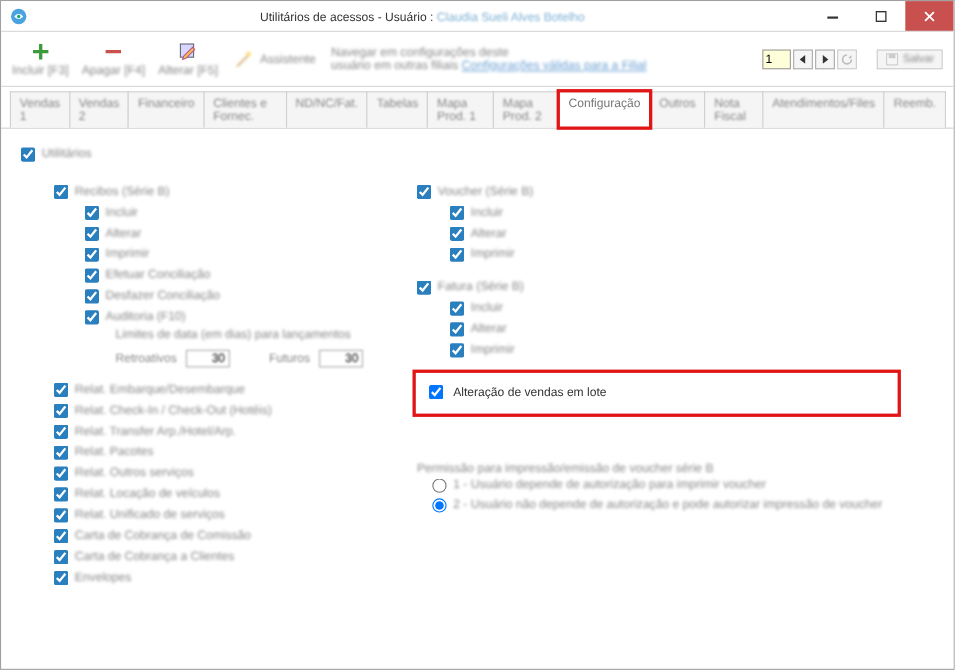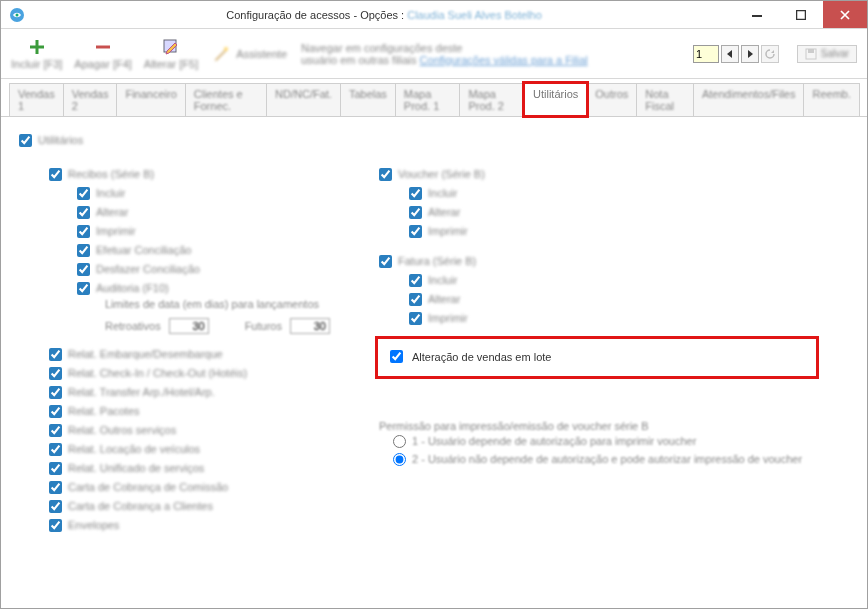--- a/index.html
+++ b/index.html
@@ -64,21 +64,21 @@
 
   <div class="titlebar">
     <span class="logo">
       <svg viewBox="0 0 16 16">
           <circle cx="8" cy="8" r="7" fill="#4aa3e0"></circle>
           <path d="M4 8c2-3 6-3 8 0-2 3-6 3-8 0z" fill="#fff"></path>
           <circle cx="8" cy="8" r="1.5" fill="#1a7"></circle>
         </svg>
     </span>
     <div class="title">
-      <span>Configuração de acessos - Opções : </span><span class="user">Claudia Sueli  Alves Botelho</span>
+      <span>Utilitários de acessos - Usuário : </span><span class="user">Claudia Sueli  Alves Botelho</span>
     </div>
     <div class="winbtns">
       <div class="winbtn">
           <svg width="10" height="10">
             <rect y="5" width="10" height="2" fill="#333"></rect>
           </svg>
         </div>
       <div class="winbtn">
           <svg width="10" height="10">
             <rect x="0.5" y="0.5" width="9" height="9" fill="none" stroke="#333" stroke-width="1.5"></rect>
@@ -168,21 +168,21 @@
 
   <div class="tabs">
     <div class="tab"><span class="blurred">Vendas 1</span></div>
     <div class="tab"><span class="blurred">Vendas 2</span></div>
     <div class="tab"><span class="blurred">Financeiro</span></div>
     <div class="tab"><span class="blurred">Clientes e Fornec.</span></div>
     <div class="tab"><span class="blurred">ND/NC/Fat.</span></div>
     <div class="tab"><span class="blurred">Tabelas</span></div>
     <div class="tab"><span class="blurred">Mapa Prod. 1</span></div>
     <div class="tab"><span class="blurred">Mapa Prod. 2</span></div>
-    <div class="tab active highlight-box"><span>Utilitários</span></div>
+    <div class="tab active highlight-box"><span>Configuração</span></div>
     <div class="tab"><span class="blurred">Outros</span></div>
     <div class="tab"><span class="blurred">Nota Fiscal</span></div>
     <div class="tab"><span class="blurred">Atendimentos/Files</span></div>
     <div class="tab"><span class="blurred">Reemb.</span></div>
   </div>
 
   <div class="content">
     <div class="chk-row blurred-row">
         <input type="checkbox" checked="" style="">
         <span class="lbl">Utilitários</span>

